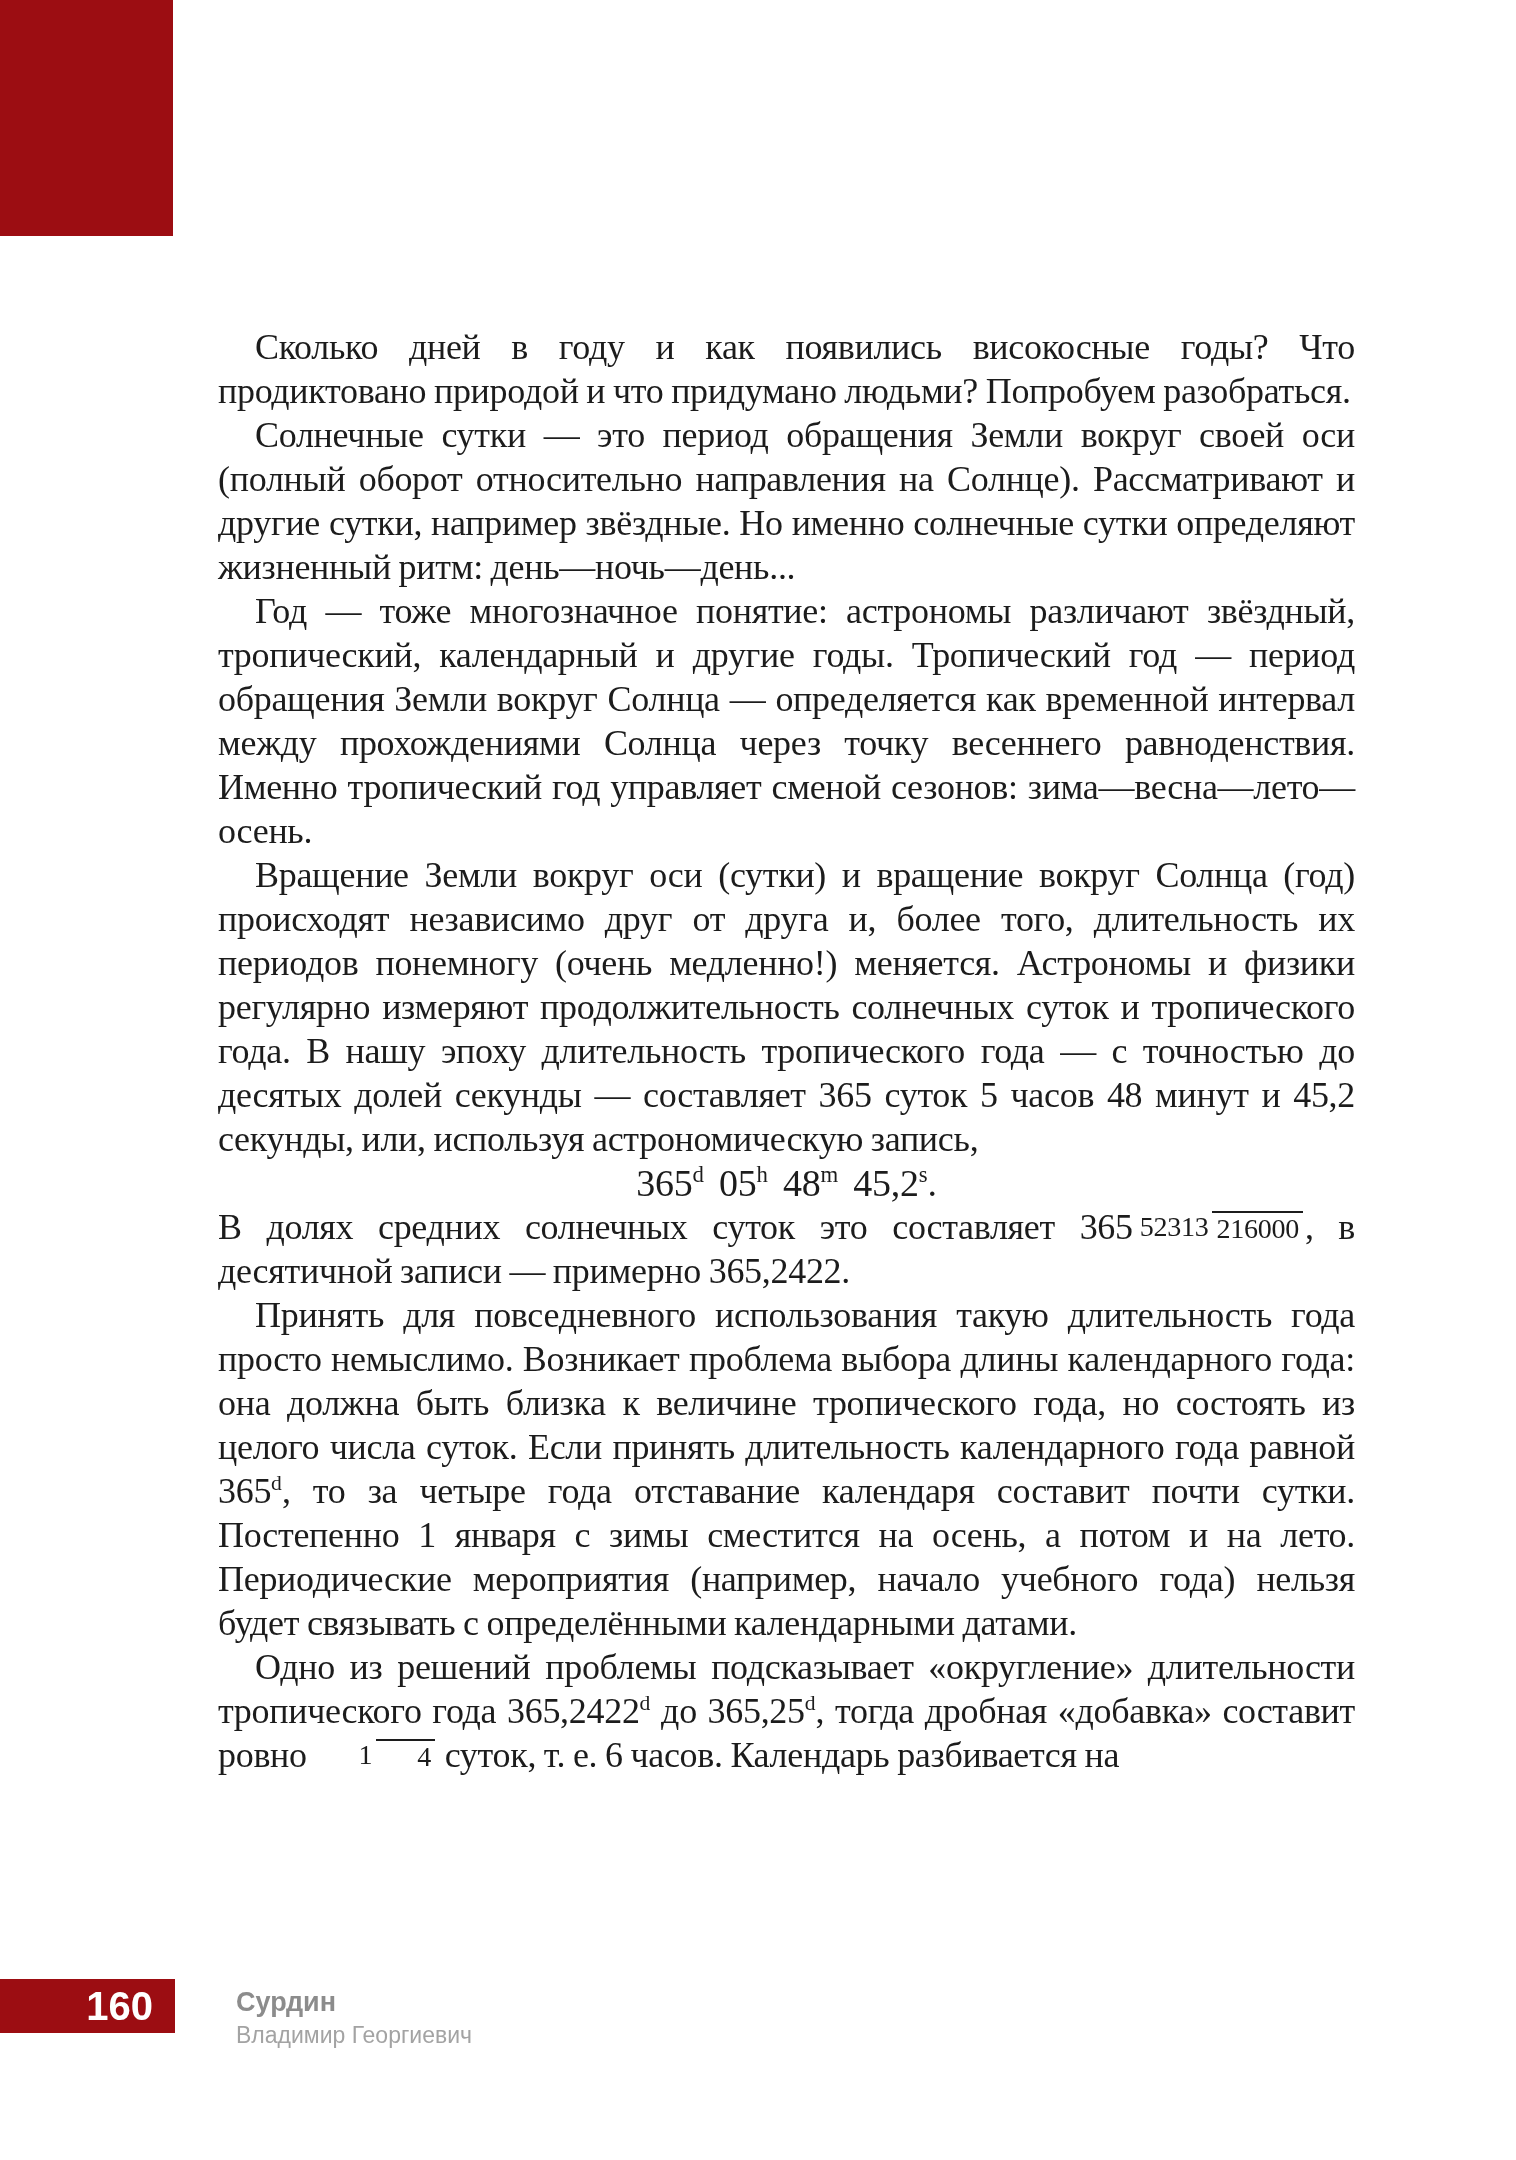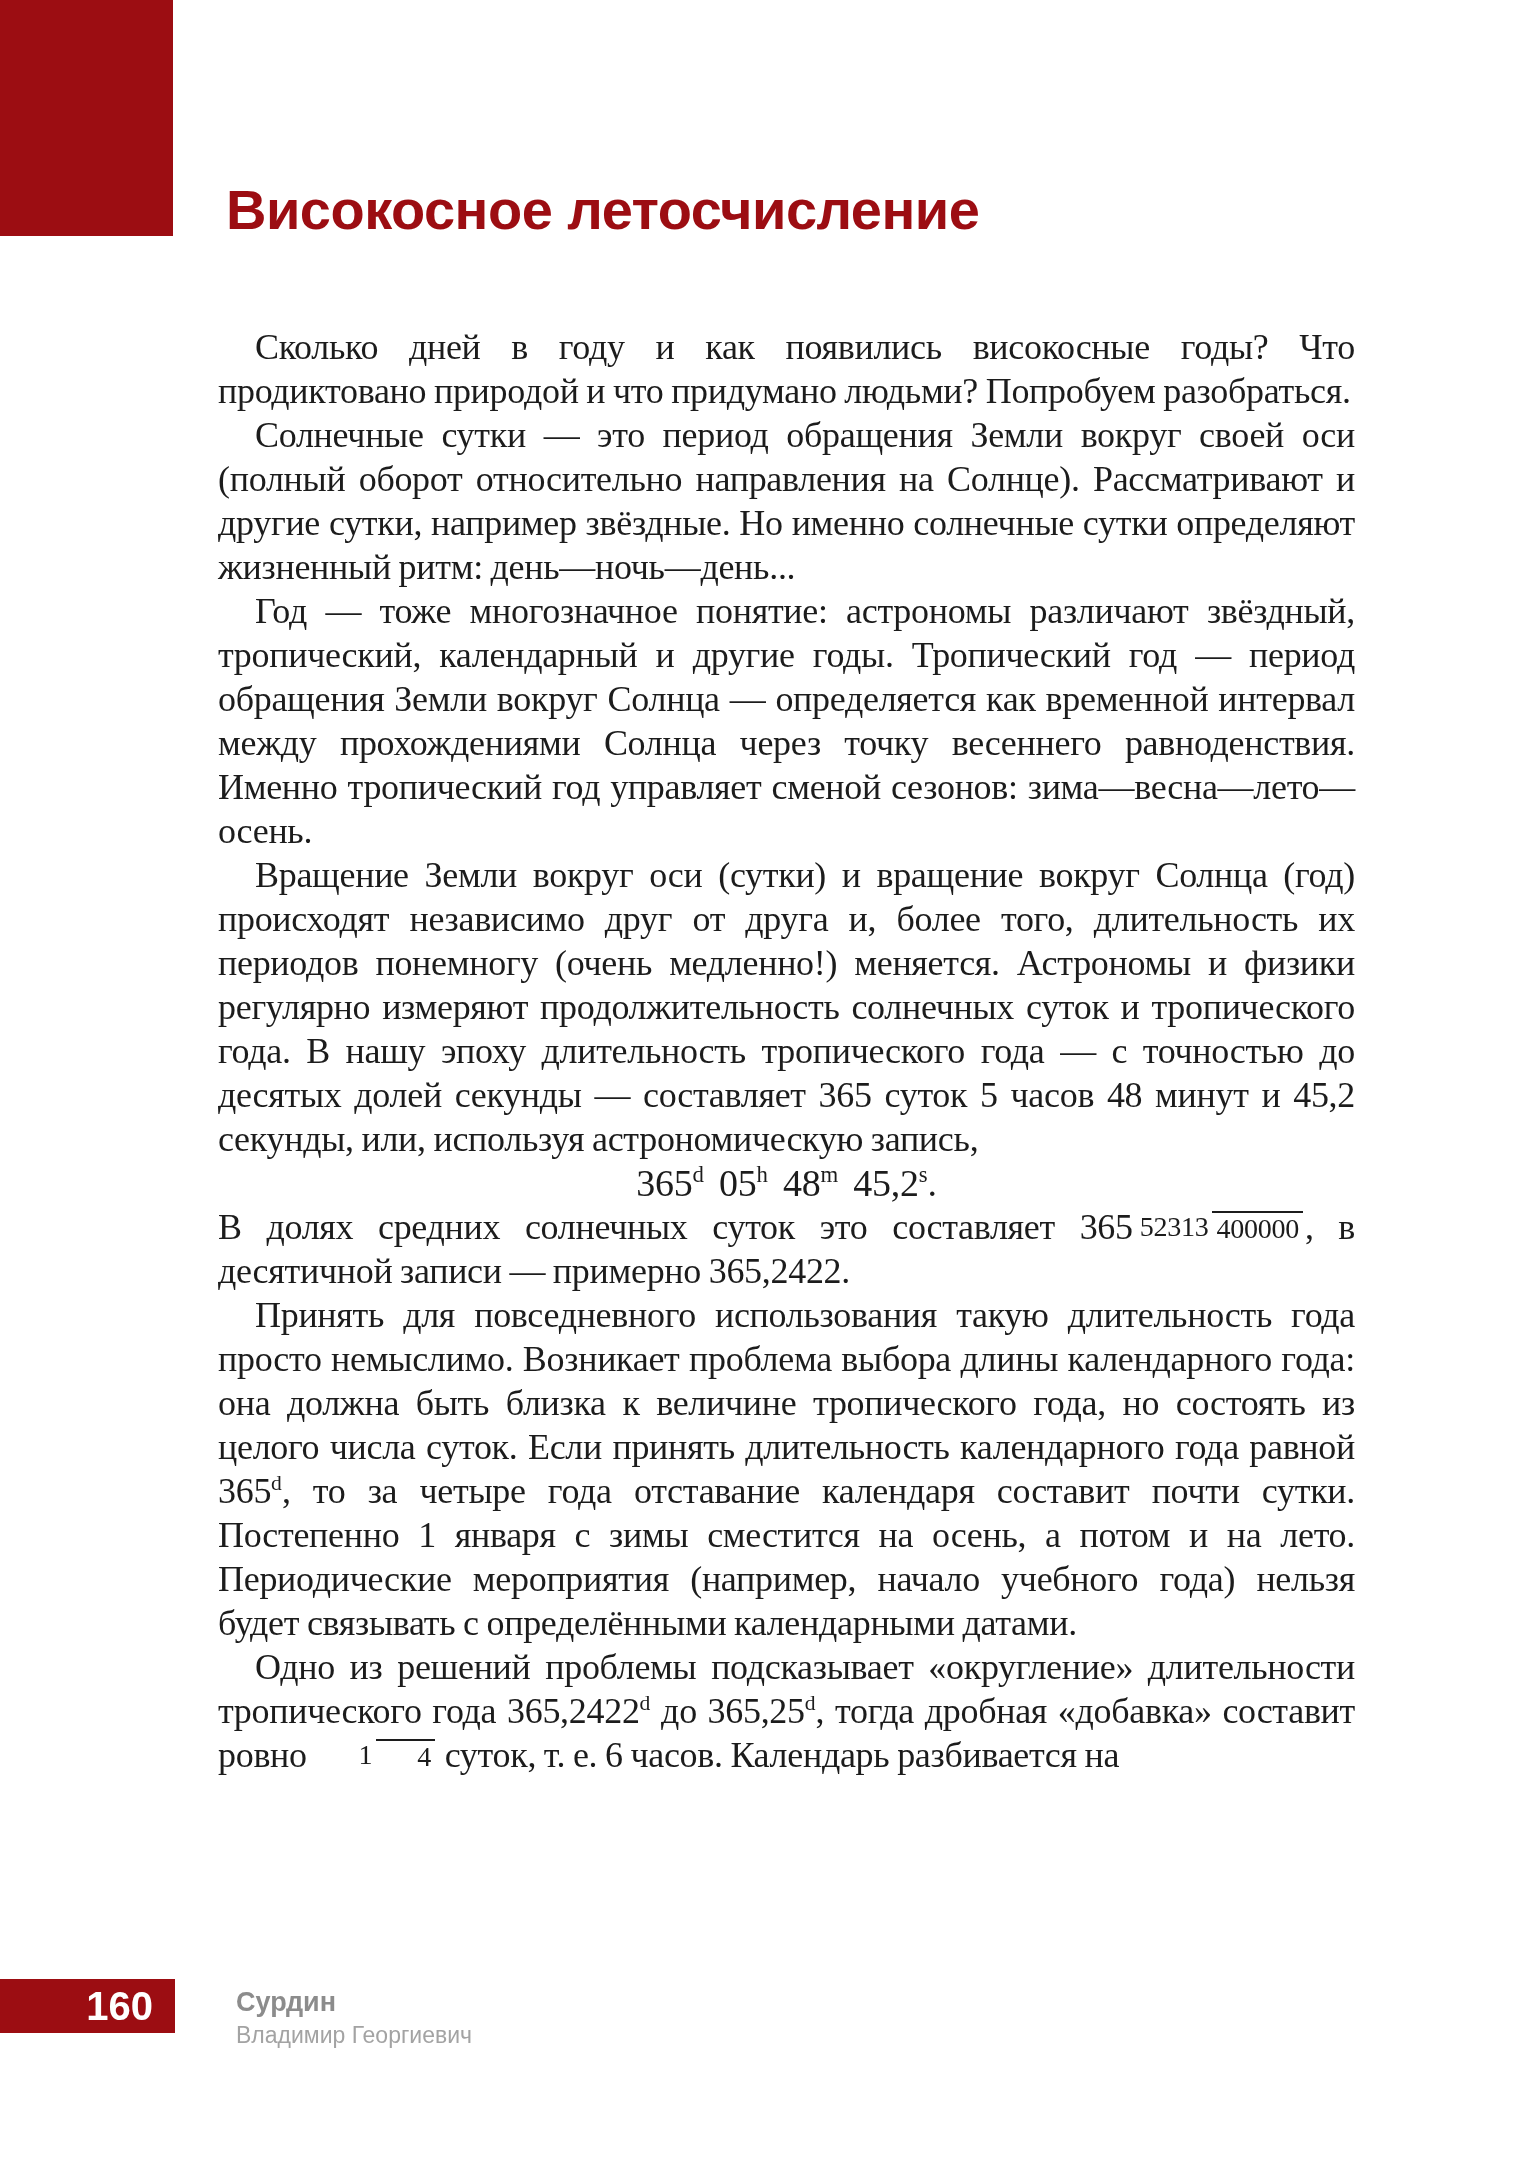--- a/index.html
+++ b/index.html
@@ -100,31 +100,30 @@
     color:#a3a3a3;
   }
 </style>
 </head>
 <body>
 
 <div class="page">
 
   <div class="chapter-block" style="background: rgb(156, 13, 18);"></div>
 
-  <h1 class="title" style="color: rgb(156, 13, 18);">Високосное летосчисление</h1>
 
   <div class="body-text">
       <p class=" indent">Сколько дней в году и как появились високосные годы? Что продиктовано природой и что придумано людьми? Попробуем разобраться.</p>
       <p class=" indent">Солнечные сутки — это период обращения Земли вокруг своей оси (полный оборот относительно направления на Солнце). Рассматривают и другие сутки, например звёздные. Но именно солнечные сутки определяют жизненный ритм: день—ночь—день...</p>
       <p class=" indent">Год — тоже многозначное понятие: астрономы различают звёздный, тропический, календарный и другие годы. Тропический год — период обращения Земли вокруг Солнца — определяется как временной интервал между прохождениями Солнца через точку весеннего равноденствия. Именно тропический год управляет сменой сезонов: зима—весна—лето—осень.</p>
       <p class=" indent">Вращение Земли вокруг оси (сутки) и вращение вокруг Солнца (год) происходят независимо друг от друга и, более того, длительность их периодов понемногу (очень медленно!) меняется. Астрономы и физики регулярно измеряют продолжительность солнечных суток и тропического года. В нашу эпоху длительность тропического года — с точностью до десятых долей секунды — составляет 365 суток 5 часов 48 минут и 45,2 секунды, или, используя астрономическую запись,</p>
       <p class="formula">365<sup>d</sup> 05<sup>h</sup> 48<sup>m</sup> 45,2<sup>s</sup>.</p>
       <p class="">В долях средних солнечных суток это составляет 365<span class="frac">
           <span class="num">52313</span>
-          <span class="den">400000</span>
+          <span class="den">216000</span>
         </span>, в десятичной записи — примерно 365,2422.</p>
       <p class=" indent">Принять для повседневного использования такую длительность года просто немыслимо. Возникает проблема выбора длины календарного года: она должна быть близка к величине тропического года, но состоять из целого числа суток. Если принять длительность календарного года равной 365<sup>d</sup>, то за четыре года отставание календаря составит почти сутки. Постепенно 1 января с зимы сместится на осень, а потом и на лето. Периодические мероприятия (например, начало учебного года) нельзя будет связывать с определёнными календарными датами.</p>
       <p class=" indent">Одно из решений проблемы подсказывает «округление» длительности тропического года 365,2422<sup>d</sup> до 365,25<sup>d</sup>, тогда дробная «добавка» составит ровно <span class="frac">
           <span class="num">1</span>
           <span class="den">4</span>
         </span> суток, т. е. 6 часов. Календарь разбивается на</p>
     </div>
 
   <div class="page-badge" style="background: rgb(156, 13, 18);">
     <span>160</span>

